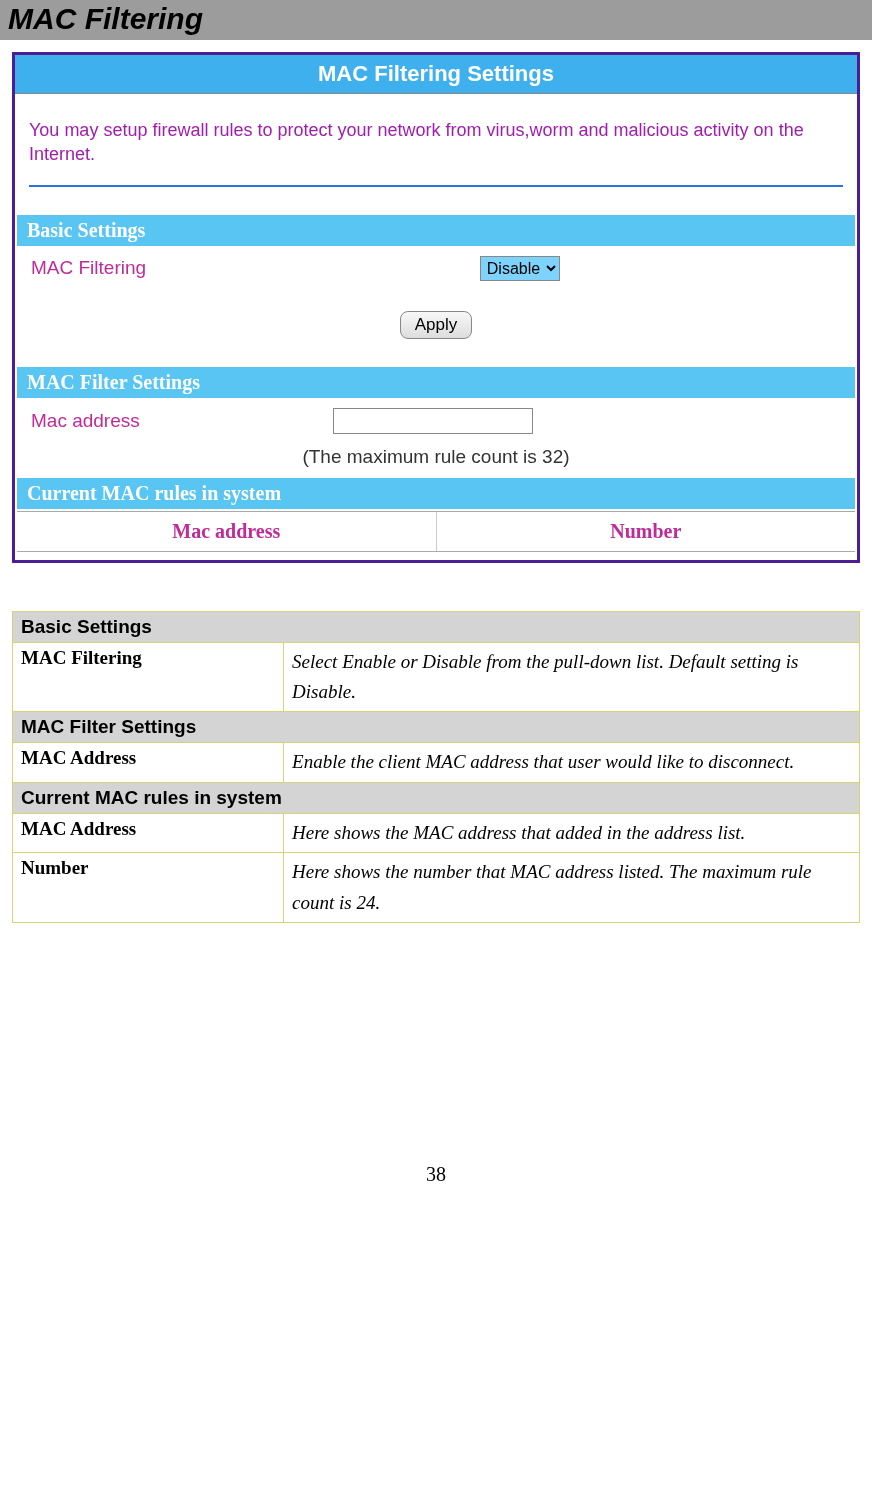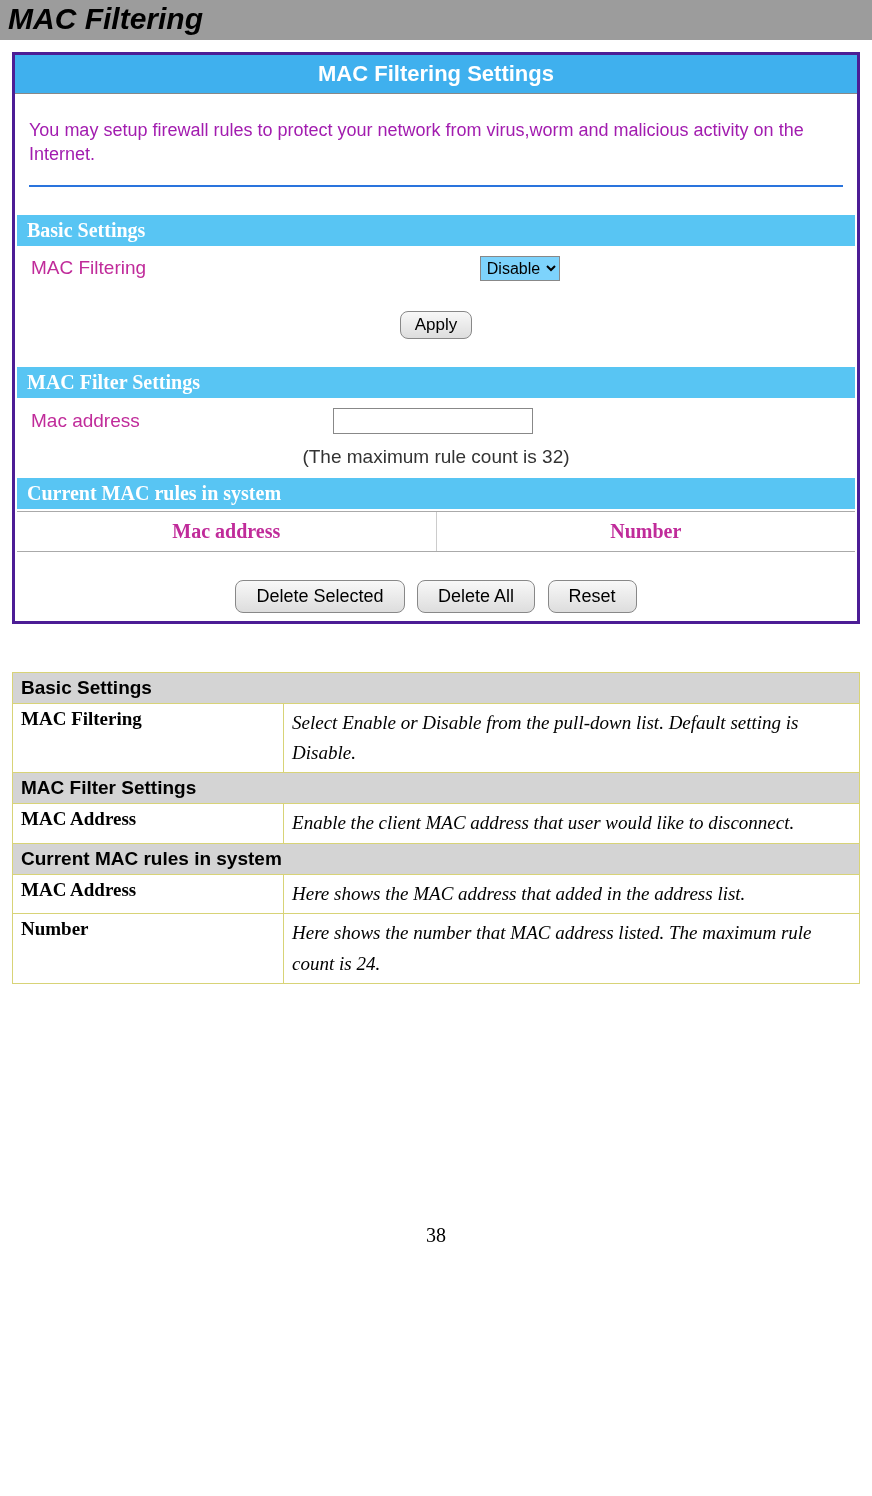--- a/index.html
+++ b/index.html
@@ -199,25 +199,20 @@
       <input type="text" class="ctrl-text" value="" style="">
     </div>
   </div>
   <div class="note">(The maximum rule count is 32)</div>
 
   <div class="section-bar" style="margin-top:10px;">Current MAC rules in system</div>
   <div class="rules-header">
     <div>Mac address</div>
     <div>Number</div>
   </div>
-  <div class="btn-row">
-    <button class="ctrl-btn ctrl-btn-lg">Delete Selected</button>
-    <button class="ctrl-btn ctrl-btn-lg">Delete All</button>
-    <button class="ctrl-btn ctrl-btn-lg">Reset</button>
-  </div>
 </div>
 
 <table class="desc-table">
   <tbody id="desc-body">
       <tr>
         <td colspan="2" class="desc-section">Basic Settings</td>
       </tr>
       <tr>
         <td class="desc-key">MAC Filtering</td>
         <td class="desc-val">Select Enable or Disable from the pull-down list. Default setting is Disable.</td>

